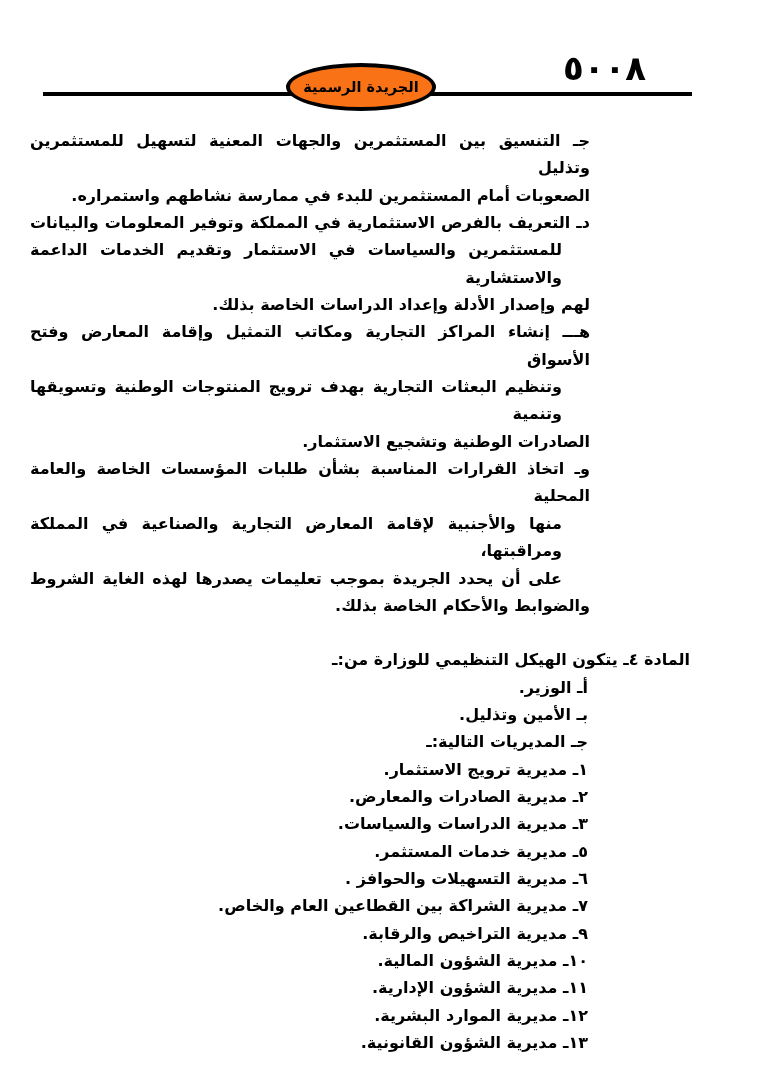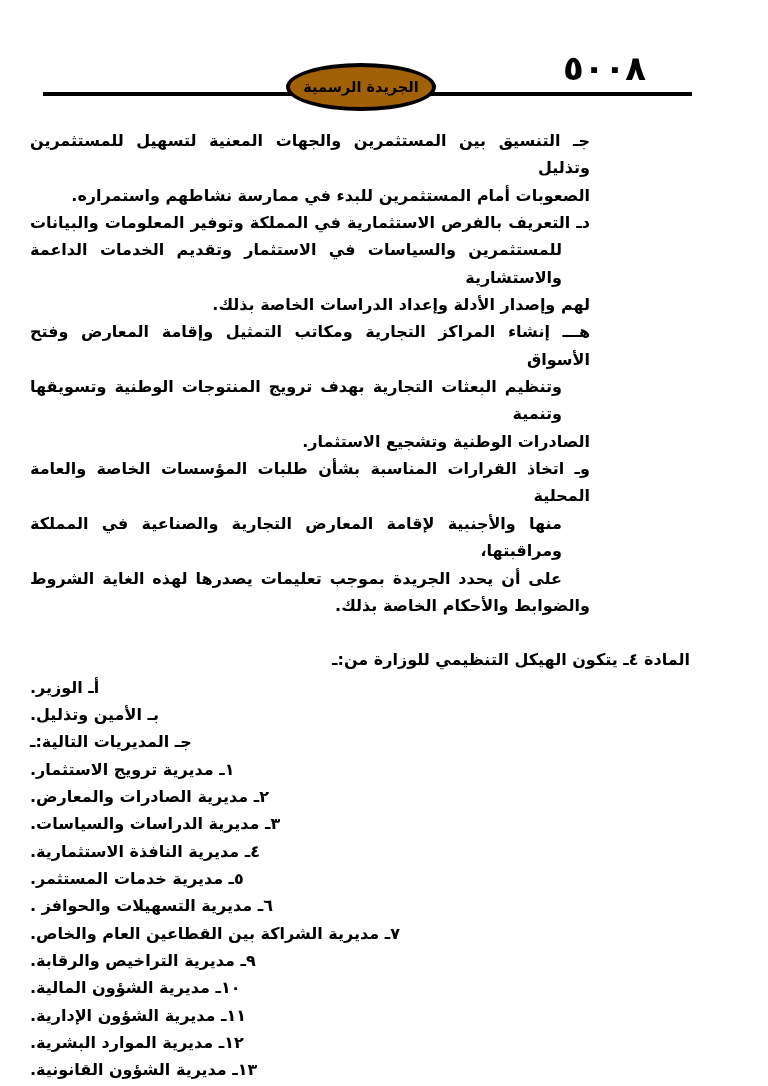--- a/index.html
+++ b/index.html
@@ -24,21 +24,21 @@
   .header-rule{
     position:absolute;
     top:92px;left:43px;right:76px;height:4px;
     background:#000;
   }
   .gazette-oval{
     position:absolute;
     top:63px;left:286px;width:150px;height:48px;
     border:4px solid #000;
     border-radius:50%;
-    background:#a16207;
+    background:#f97316;
     display:flex;align-items:center;justify-content:center;
     box-sizing:border-box;
   }
   .gazette-oval span{
     font-size:14.5px;font-weight:bold;
     direction:rtl;
     white-space:nowrap;
   }
   
   .text-flow{
@@ -47,21 +47,21 @@
     direction:rtl;
     font-weight:bold;
     font-size:16px;
     line-height:27.35px;
   }
   .ln{min-height:27.35px;}
   .first{text-align:justify;text-align-last:justify;}
   .mid{text-align:justify;text-align-last:justify;padding-left:0;padding-right:28px;}
   .last{text-align:right;}
   .article{text-align:right;margin-right:-100px;margin-top:27px;white-space:nowrap;}
-  .item{text-align:left;margin-right:24px;white-space:nowrap;}
+  .item{text-align:right;margin-right:2px;white-space:nowrap;}
 </style>
 </head>
 <body>
 
 <div class="page">
 
   <div class="page-number">٥٠٠٨</div>
 
   <div class="header-rule"></div>
 
@@ -82,21 +82,20 @@
       <div class="ln mid">منها والأجنبية لإقامة المعارض التجارية والصناعية في المملكة ومراقبتها،</div>
       <div class="ln mid">على أن يحدد الجريدة بموجب تعليمات يصدرها لهذه الغاية الشروط</div>
       <div class="ln last">والضوابط والأحكام الخاصة بذلك.</div>
       <div class="ln article">المادة ٤ـ يتكون الهيكل التنظيمي للوزارة من:ـ</div>
       <div class="ln item">أـ الوزير.</div>
       <div class="ln item">بـ الأمين وتذليل.</div>
       <div class="ln item">جـ المديريات التالية:ـ</div>
       <div class="ln item">١ـ مديرية ترويج الاستثمار.</div>
       <div class="ln item">٢ـ مديرية الصادرات والمعارض.</div>
       <div class="ln item">٣ـ مديرية الدراسات والسياسات.</div>
-      <div class="ln item">٤ـ مديرية النافذة الاستثمارية.</div>
       <div class="ln item">٥ـ مديرية خدمات المستثمر.</div>
       <div class="ln item">٦ـ مديرية التسهيلات والحوافز .</div>
       <div class="ln item">٧ـ مديرية الشراكة بين القطاعين العام والخاص.</div>
       <div class="ln item">٩ـ مديرية التراخيص والرقابة.</div>
       <div class="ln item">١٠ـ مديرية الشؤون المالية.</div>
       <div class="ln item">١١ـ مديرية الشؤون الإدارية.</div>
       <div class="ln item">١٢ـ مديرية الموارد البشرية.</div>
       <div class="ln item">١٣ـ مديرية الشؤون القانونية.</div>
     </div>
 

